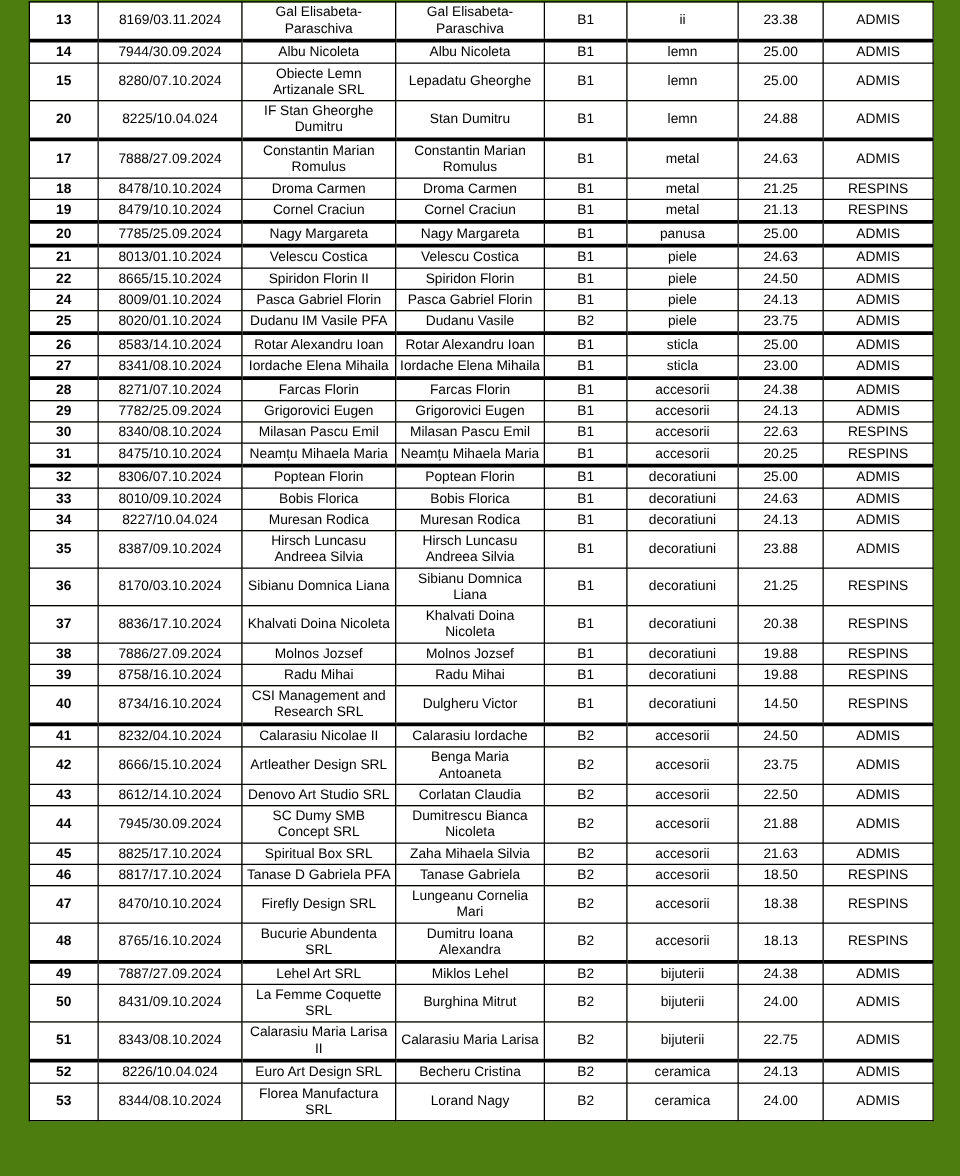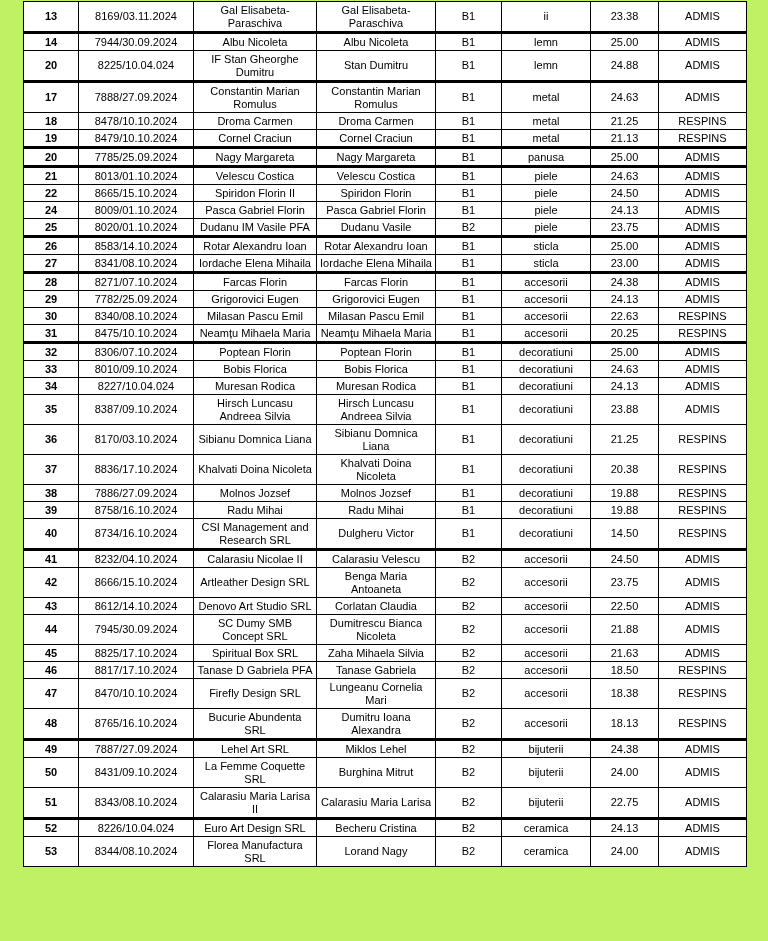--- a/index.html
+++ b/index.html
@@ -1,20 +1,20 @@
 <!DOCTYPE html>
 <html><head>
 <meta charset="utf-8">
 <style>
   html, body { margin: 0; padding: 0; background: #ffffff; }
   .page {
     position: relative;
     width: 768px;
     height: 941px;
-    background: #bef264;
+    background: #4d7c0f;
     overflow: hidden;
     font-family: "Liberation Sans", "DejaVu Sans", sans-serif;
     color: #000000;
   }
   table.results {
     position: absolute;
     left: 23px;
     top: 1px;
     width: 723px;
     border-collapse: collapse;
@@ -73,20 +73,30 @@
         <tr>
           <td class="col-nr">14</td>
           <td>7944/30.09.2024</td>
           <td>Albu Nicoleta</td>
           <td>Albu Nicoleta</td>
           <td>B1</td>
           <td>lemn</td>
           <td>25.00</td>
           <td>ADMIS</td>
         </tr>
+        <tr>
+          <td class="col-nr">15</td>
+          <td>8280/07.10.2024</td>
+          <td>Obiecte Lemn Artizanale SRL</td>
+          <td>Lepadatu Gheorghe</td>
+          <td>B1</td>
+          <td>lemn</td>
+          <td>25.00</td>
+          <td>ADMIS</td>
+        </tr>
         <tr class="thick-bottom">
           <td class="col-nr">20</td>
           <td>8225/10.04.024</td>
           <td>IF Stan Gheorghe Dumitru</td>
           <td>Stan Dumitru</td>
           <td>B1</td>
           <td>lemn</td>
           <td>24.88</td>
           <td>ADMIS</td>
         </tr>
@@ -317,21 +327,21 @@
           <td>Dulgheru Victor</td>
           <td>B1</td>
           <td>decoratiuni</td>
           <td>14.50</td>
           <td>RESPINS</td>
         </tr>
         <tr>
           <td class="col-nr">41</td>
           <td>8232/04.10.2024</td>
           <td>Calarasiu Nicolae II</td>
-          <td>Calarasiu Velescu</td>
+          <td>Calarasiu Iordache</td>
           <td>B2</td>
           <td>accesorii</td>
           <td>24.50</td>
           <td>ADMIS</td>
         </tr>
         <tr>
           <td class="col-nr">42</td>
           <td>8666/15.10.2024</td>
           <td>Artleather Design SRL</td>
           <td>Benga Maria Antoaneta</td>

